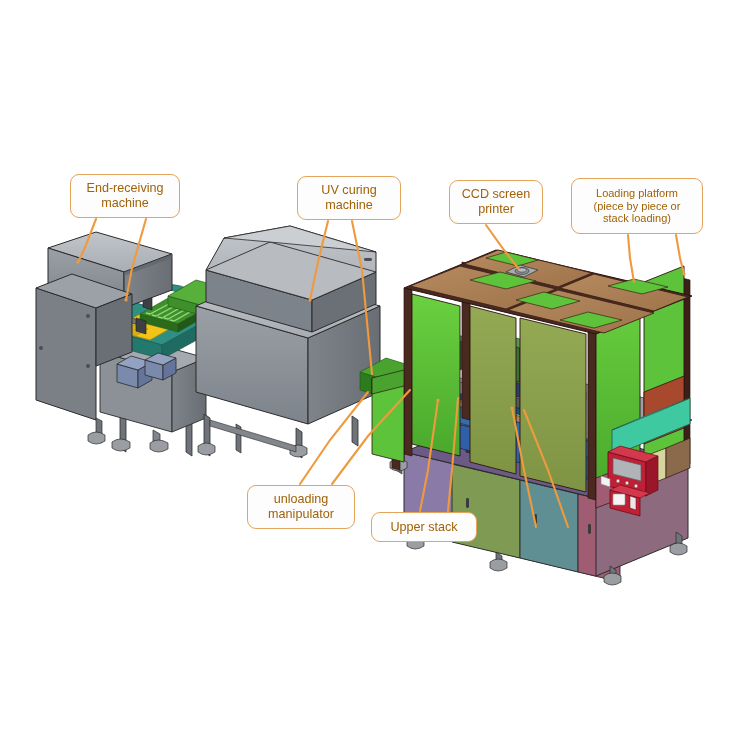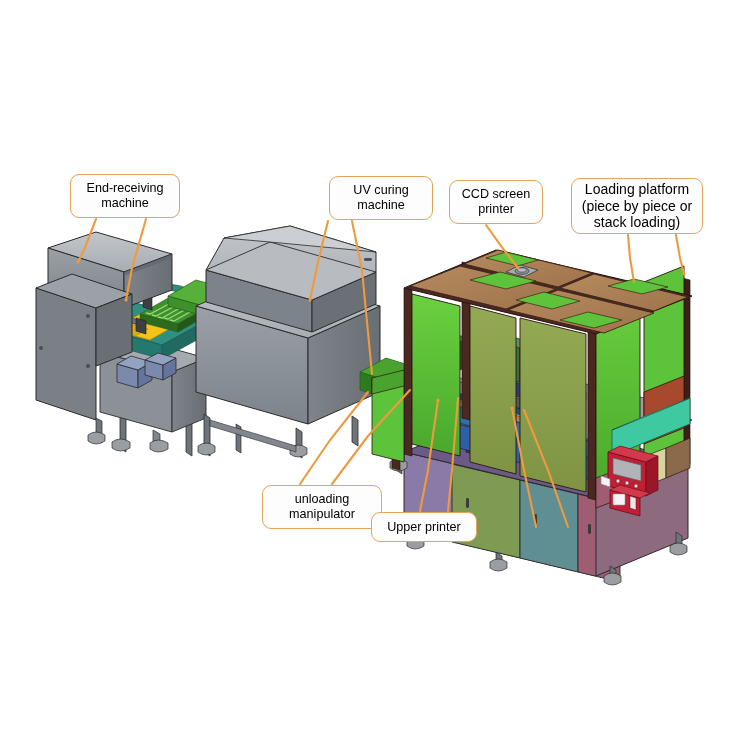--- a/index.html
+++ b/index.html
@@ -3,21 +3,21 @@
 <meta charset="utf-8">
 <style>
   html,body{margin:0;padding:0;background:#fff;}
   body{width:730px;height:730px;overflow:hidden;
        font-family:"Liberation Sans",sans-serif;}
   #stage{position:relative;width:730px;height:730px;background:#ffffff;}
   #art{position:absolute;left:0;top:0;width:730px;height:730px;}
   .callout{position:absolute;box-sizing:border-box;background:#fdfdfd;
            border:1.6px solid #e3a45c;border-radius:9px;
            display:flex;align-items:center;justify-content:center;
-           text-align:center;color:#000000;line-height:1.18;
+           text-align:center;color:#a16207;line-height:1.18;
            font-size:12.6px;padding:3px 5px;z-index:5;}
   .callout span{display:block;width:100%;}
 </style>
 </head>
 <body>
 
 <div id="stage">
 
   <svg id="art" viewBox="0 0 730 730">
     <defs>
@@ -279,34 +279,34 @@
       <circle cx="684" cy="274" r="1.6"></circle>
       <circle cx="438" cy="400" r="1.6"></circle>
       <circle cx="512" cy="408" r="1.6"></circle>
     </g>
   </svg>
 
   <div class="callout" style="left:70px;top:174px;width:110px;height:44px;">
     <span>End-receiving<br>machine</span>
   </div>
 
-  <div class="callout" style="left:297px;top:176px;width:104px;height:44px;margin-left:32px;">
+  <div class="callout" style="left:297px;top:176px;width:104px;height:44px;">
     <span>UV curing<br>machine</span>
   </div>
 
   <div class="callout" style="left:449px;top:180px;width:94px;height:44px;justify-content:flex-end;">
     <span>CCD screen<br>printer</span>
   </div>
 
-  <div class="callout" style="left:571px;top:178px;width:132px;height:56px;font-size:14px;">
+  <div class="callout" style="left:571px;top:178px;width:132px;height:56px;font-size:11px;">
     <span>Loading platform<br>(piece by piece or<br>stack loading)</span>
   </div>
 
-  <div class="callout" style="left:262px;top:485px;width:120px;height:44px;">
+  <div class="callout" style="left:247px;top:485px;width:108px;height:44px;">
     <span>unloading<br>manipulator</span>
   </div>
 
   <div class="callout" style="left:371px;top:512px;width:106px;height:30px;">
-    <span>Upper printer</span>
+    <span>Upper stack</span>
   </div>
 
 
 </div>
 
 </body></html>

